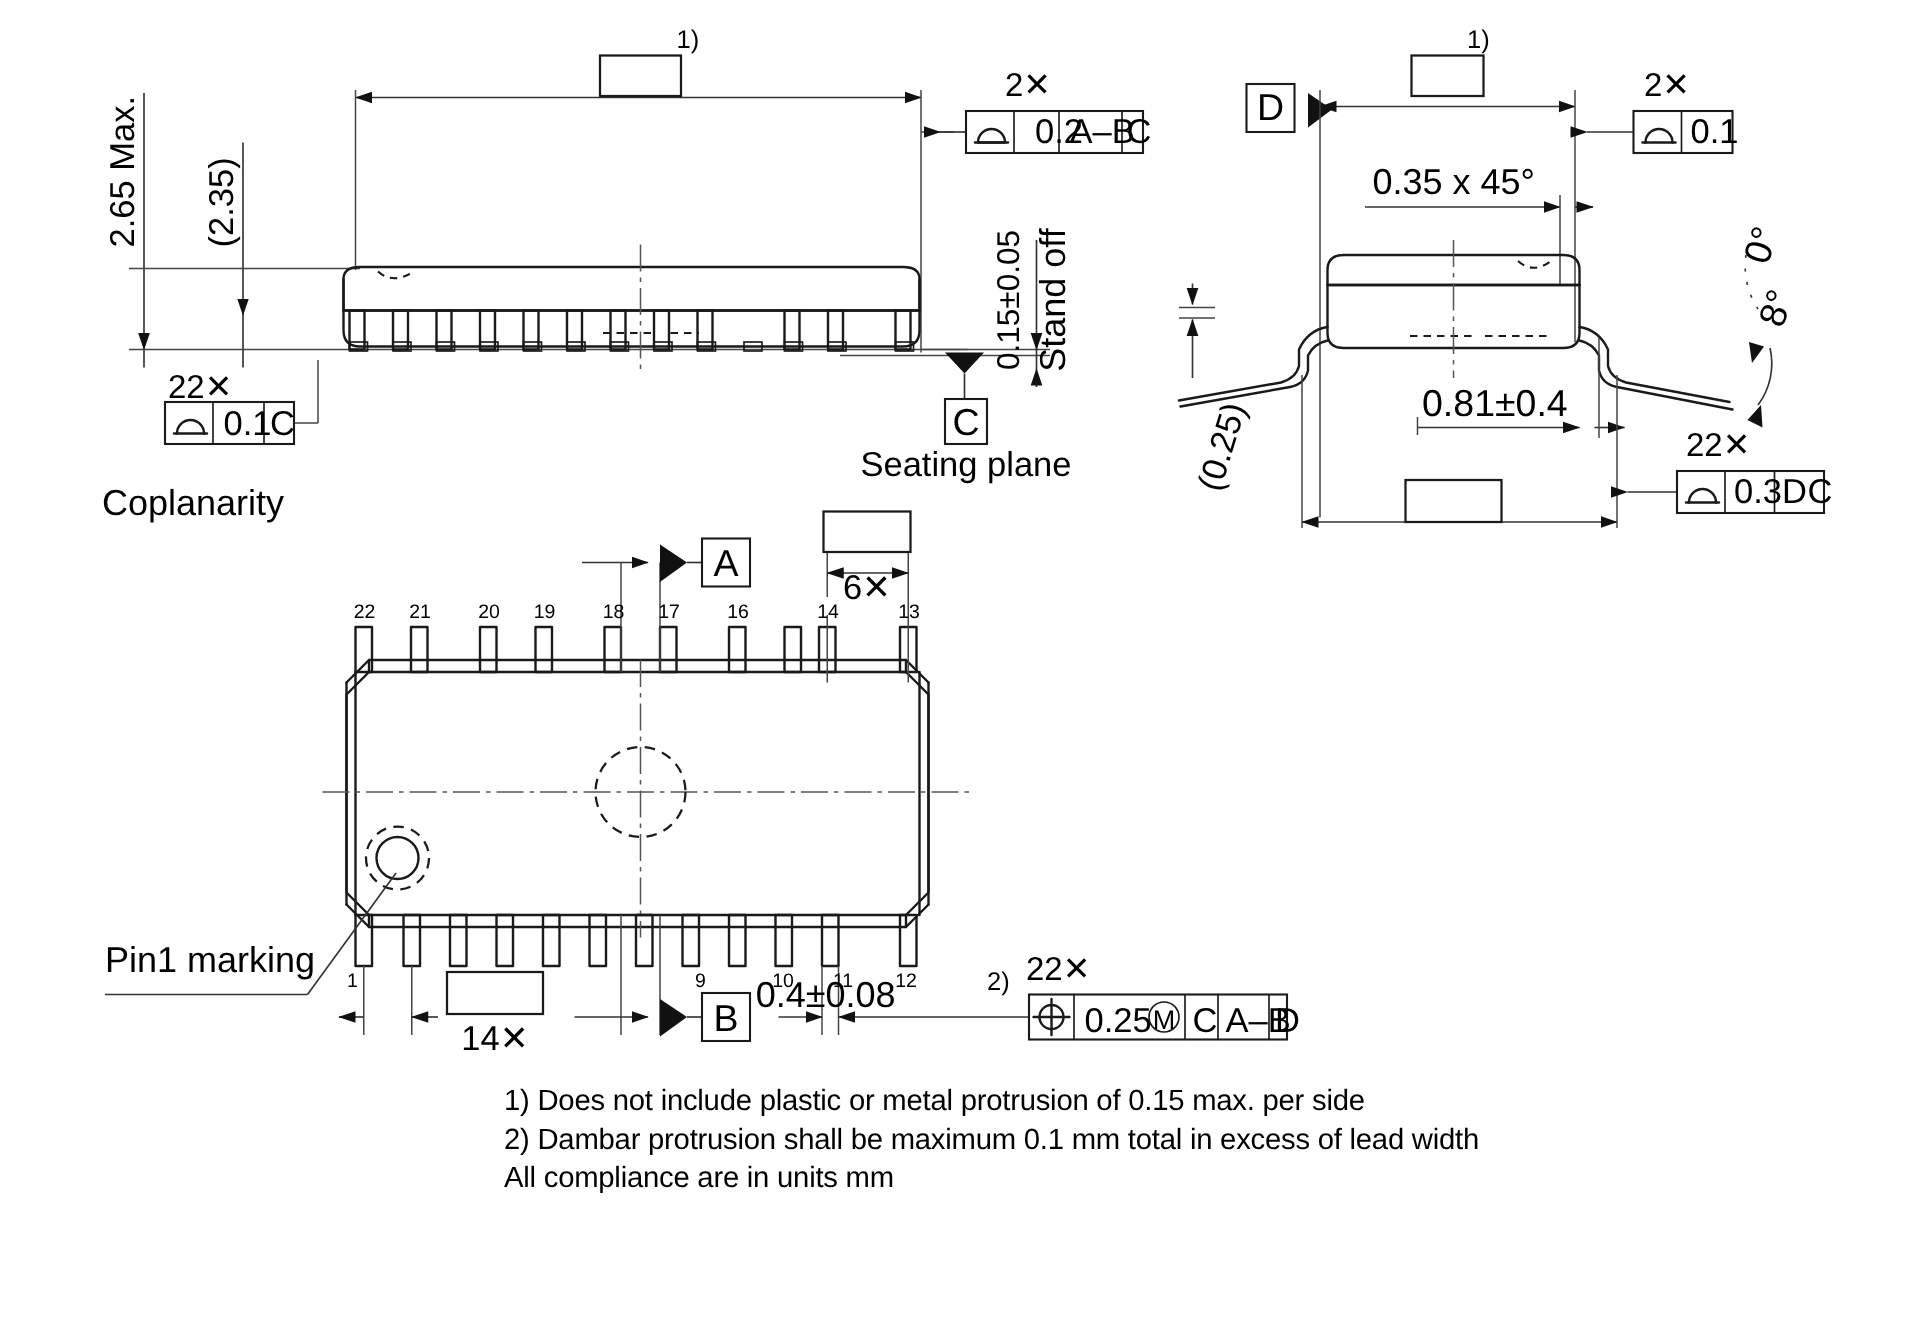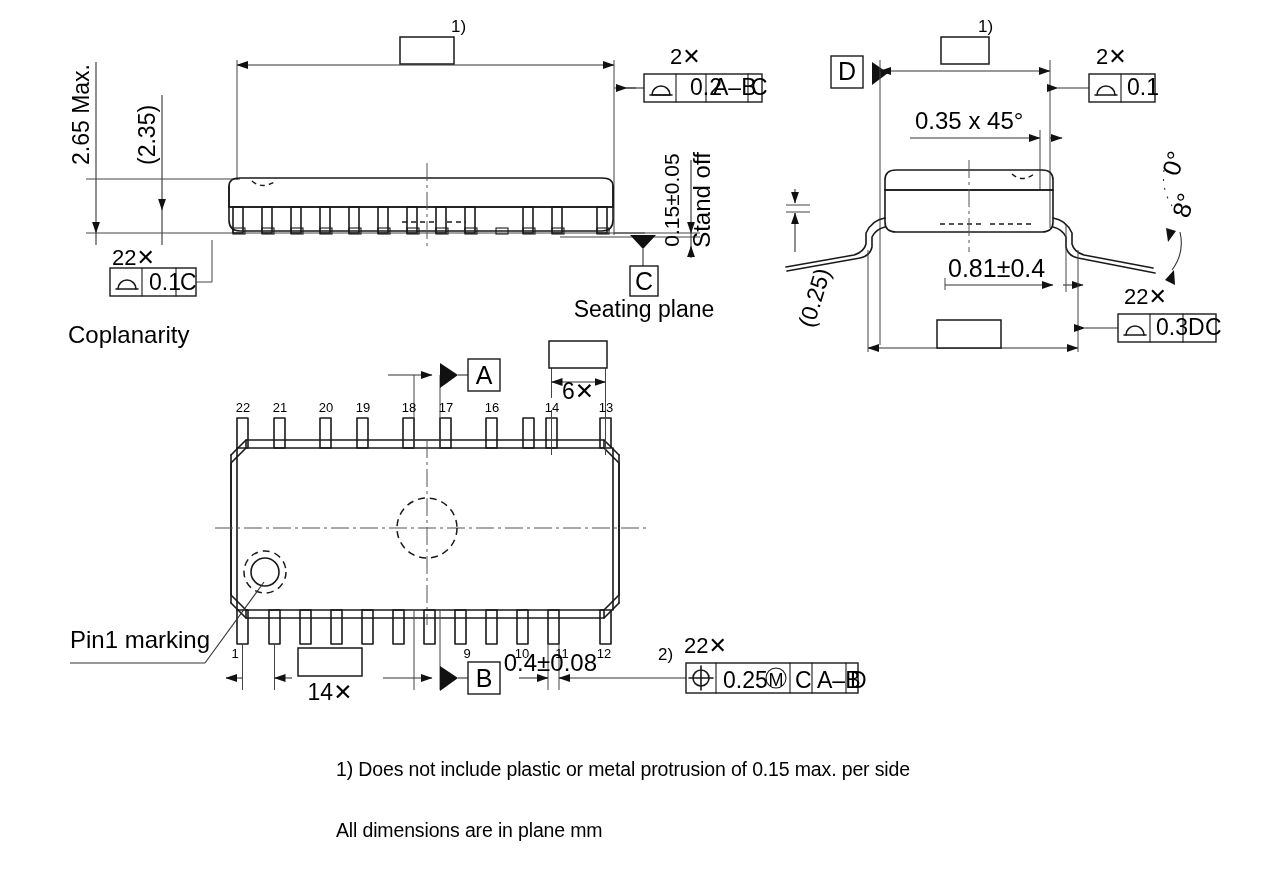--- a/index.html
+++ b/index.html
@@ -13,21 +13,21 @@
   .ext{stroke:#444;stroke-width:1.0;fill:none;}
   .dash{stroke:#1a1a1a;stroke-width:1.5;fill:none;stroke-dasharray:7 5;}
   .dashS{stroke:#1a1a1a;stroke-width:1.4;fill:none;stroke-dasharray:5 4;}
   .center{stroke:#555;stroke-width:1.0;fill:none;stroke-dasharray:18 4 3 4;}
   .fill-blk{fill:#111;stroke:none;}
   .fcbox{stroke:#1a1a1a;stroke-width:1.4;fill:#fff;}
   .dimbox{stroke:#1a1a1a;stroke-width:1.5;fill:#fff;}
   .txt{font-family:"Liberation Sans", sans-serif;fill:#000;}
   .notes{position:absolute;left:336px;top:722px;width:920px;
          font-size:19.5px;line-height:25.6px;color:#000;letter-spacing:-0.15px;}
-  .notes div{white-space:nowrap;margin-top:35px;}
+  .notes div{white-space:nowrap;}
   .inl{display:inline-block;vertical-align:-3px;}
 </style>
 </head>
 <body>
 
 <div id="sheet">
 <svg width="1280" height="881" viewBox="0 0 1280 881">
   <defs>
     <marker id="arrR" markerWidth="12" markerHeight="9" refX="11" refY="4.5" orient="auto" markerUnits="userSpaceOnUse">
       <path d="M0,0.6 L11.5,4.5 L0,8.4 z" fill="#111"></path>
@@ -358,14 +358,15 @@
     <rect class="dimbox" x="941" y="37" width="48" height="27" fill="none"></rect>
     <rect class="dimbox" x="937" y="320" width="64" height="28" fill="none"></rect>
     <rect class="dimbox" x="549" y="341" width="58" height="27" fill="none"></rect>
     <rect class="dimbox" x="298" y="648" width="64" height="28" fill="none"></rect>
   </g>
 </svg>
 </div>
 
 <div class="notes">
   <div>1) Does not include plastic or metal protrusion of 0.15 max. per side</div>
-  <div>All dimensions are in plane mm</div>
+  <div>2) Dambar protrusion shall be maximum 0.1 mm total in excess of lead width</div>
+  <div>All compliance are in units mm</div>
 </div>
 
 </body></html>

